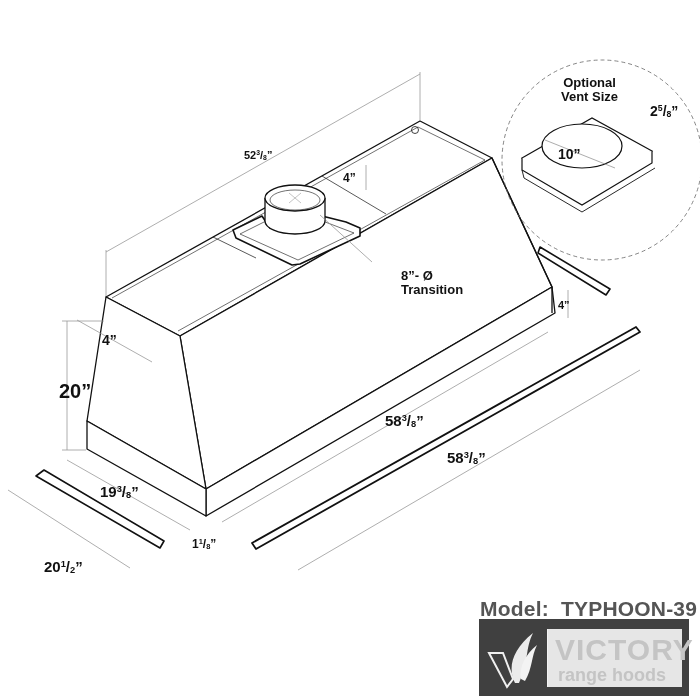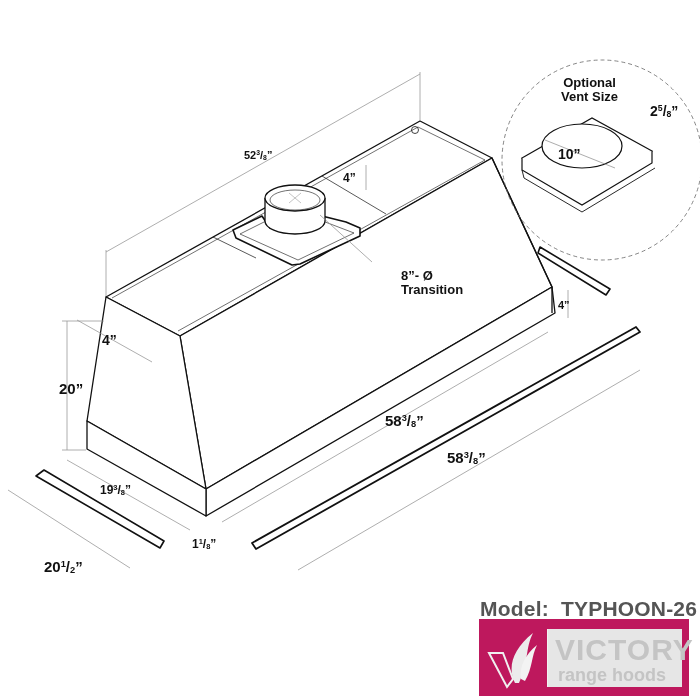--- a/index.html
+++ b/index.html
@@ -3,21 +3,21 @@
 <meta charset="utf-8">
 <style>
   html, body { margin:0; padding:0; background:#ffffff; }
   body { width:700px; height:700px; position:relative; overflow:hidden; font-family:"Liberation Sans", sans-serif; }
   svg.drawing { position:absolute; left:0; top:0; width:700px; height:700px; }
   .dim { position:absolute; font-family:"Liberation Sans", sans-serif; font-weight:bold; color:#111; white-space:nowrap; line-height:1; }
   .dim sup { font-size:0.62em; vertical-align:0.55em; }
   .dim sub { font-size:0.62em; vertical-align:-0.1em; }
   .label-sm { position:absolute; font-weight:bold; color:#111; font-size:13px; line-height:1.05; text-align:center; }
   .model { position:absolute; left:480px; top:597px; font-weight:bold; font-size:21px; color:#555; letter-spacing:0.2px; }
-  .logo-box { position:absolute; left:479px; top:619px; width:210px; height:77px; background:#be185d; }
+  .logo-box { position:absolute; left:479px; top:619px; width:210px; height:77px; background:#404040; }
   .logo-inner { position:absolute; left:68px; top:10px; width:134px; height:58px; background:#e6e6e6; border-left:1px solid #f2f2f2; }
   .logo-title { position:absolute; left:76px; top:14px; font-weight:bold; font-size:30px; color:#c4c4c4; letter-spacing:1px; }
   .logo-sub { position:absolute; left:79px; top:46px; font-weight:bold; font-size:18px; color:#c4c4c4; }
 </style>
 </head>
 <body>
 
 <svg class="drawing" viewBox="0 0 700 700" xmlns="http://www.w3.org/2000/svg">
   <g fill="none" stroke="#111" stroke-width="1.3" stroke-linejoin="round">
 
@@ -85,22 +85,22 @@
 
 <div class="dim" style="left:244px;top:150px;font-size:11px;">
   <span>52</span><sup>3</sup>/<sub>8</sub><span>”</span>
 </div>
 <div class="dim" style="left:343px;top:172px;font-size:12px;">4”</div>
 <div class="label-sm" style="left:401px;top:249px;text-align:left;margin-top:20px;">
   <div>8”- Ø</div>
   <div>Transition</div>
 </div>
 <div class="dim" style="left:102px;top:333px;font-size:14px;">4”</div>
-<div class="dim" style="left:59px;top:381px;font-size:15px;">20”</div>
-<div class="dim" style="left:100px;top:484px;font-size:12px;">
+<div class="dim" style="left:59px;top:381px;font-size:20px;">20”</div>
+<div class="dim" style="left:100px;top:484px;font-size:15px;">
   <span>19</span><sup>3</sup>/<sub>8</sub><span>”</span>
 </div>
 <div class="dim" style="left:44px;top:520px;font-size:15px;margin-top:39px;">
   <span>20</span><sup>1</sup>/<sub>2</sub><span>”</span>
 </div>
 <div class="dim" style="left:192px;top:538px;font-size:12px;">
   <span>1</span><sup>1</sup>/<sub>8</sub><span>”</span>
 </div>
 <div class="dim" style="left:385px;top:413px;font-size:15px;">
   <span>58</span><sup>3</sup>/<sub>8</sub><span>”</span>
@@ -113,21 +113,21 @@
 <div class="label-sm" style="left:561px;top:76px;">
   <div>Optional</div>
   <div>Vent Size</div>
 </div>
 <div class="dim" style="left:558px;top:147px;font-size:14px;">10”</div>
 <div class="dim" style="left:650px;top:104px;font-size:14px;text-align:center;">
   <span>2</span><sup>5</sup>/<sub>8</sub><span>”</span>
 </div>
 
 <div class="model">
-  <span>Model:</span>&nbsp;&nbsp;<span>TYPHOON-26</span>
+  <span>Model:</span>&nbsp;&nbsp;<span>TYPHOON-39</span>
 </div>
 <div class="logo-box">
   <svg style="position:absolute;left:6px;top:8px;" width="60" height="62" viewBox="0 0 60 62">
     <path d="M4,26 L18,26 L28,52 L22,60 Z" fill="none" stroke="#f0f0f0" stroke-width="2"></path>
     <path d="M30,56 C22,40 28,22 48,6 C40,22 44,34 34,56 Z" fill="#ececec"></path>
     <path d="M36,52 C34,40 40,28 52,18 C46,30 48,40 40,54 Z" fill="#f3f3f3"></path>
   </svg>
   <div class="logo-inner"></div>
   <div class="logo-title">VICTORY</div>
   <div class="logo-sub">range hoods</div>

